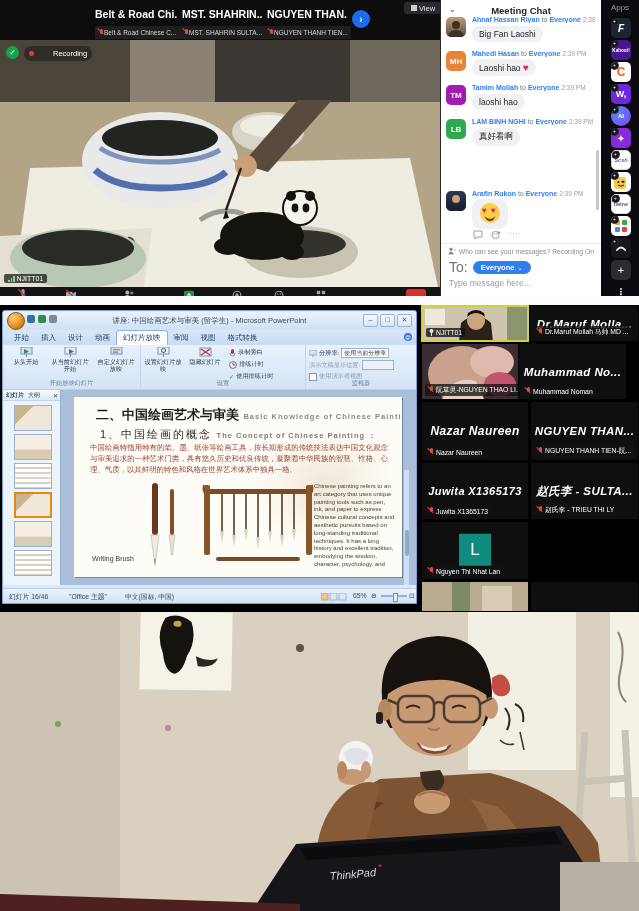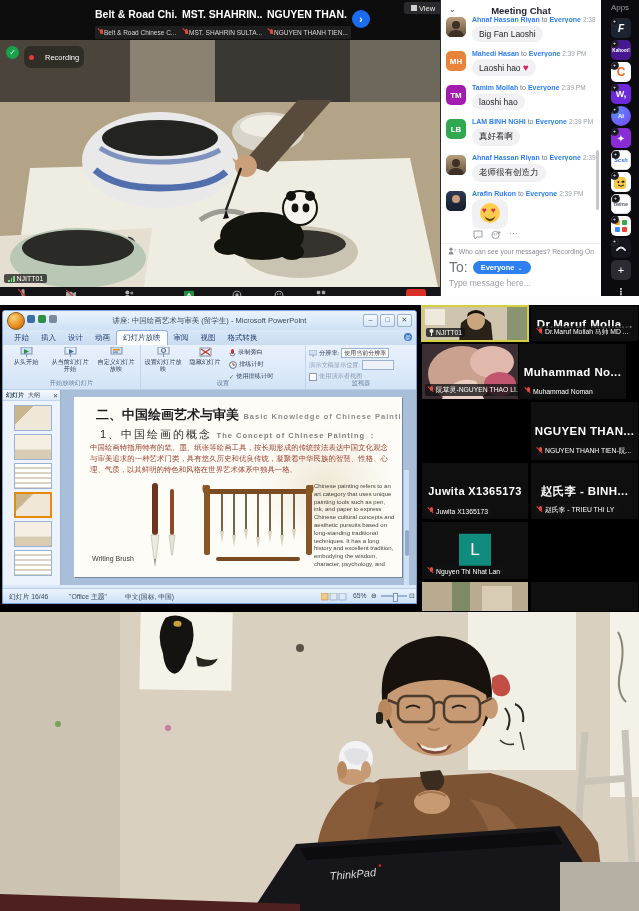--- a/index.html
+++ b/index.html
@@ -12,21 +12,21 @@
     font-size:10.5px;font-weight:bold;white-space:nowrap;overflow:hidden;}
   .strip-chip{top:26px;height:13px;background:#1e1e1e;display:flex;align-items:center;
     padding:0 3px;color:#d8d8d8;font-size:6.5px;white-space:nowrap;overflow:hidden;}
   .next-circle{top:10px;width:18px;height:18px;border-radius:50%;background:#1a6df0;color:#fff;
     display:flex;align-items:center;justify-content:center;font-size:10px;font-weight:bold;}
   .view-btn{left:404px;top:2px;width:38px;height:12px;background:#2a2a2e;border-radius:3px;
     color:#e8e8e8;font-size:7.5px;display:flex;align-items:center;justify-content:center;gap:2px;}
   .grid-ico{width:6px;height:6px;display:inline-block;
     background:linear-gradient(#cfcfcf,#cfcfcf);border:1px solid #cfcfcf;box-sizing:border-box;}
   .video-main{left:0;top:40px;width:440px;height:247px;overflow:hidden;background:#8b8274;}
-  .rec-chip{left:6px;top:6px;height:22px;display:flex;align-items:center;gap:11px;
+  .rec-chip{left:6px;top:6px;height:15px;display:flex;align-items:center;gap:19px;
     background:rgba(0,0,0,.35);border-radius:7px;padding:0 5px;color:#fff;font-size:7.5px;}
   .red-dot{width:5px;height:5px;border-radius:50%;background:#e53935;display:inline-block;}
   .shield{left:6px;top:6px;width:13px;height:13px;border-radius:50%;background:#17a34a;color:#fff;
     font-size:8px;display:flex;align-items:center;justify-content:center;}
   .name-chip{background:rgba(20,20,20,.72);color:#fff;font-size:7px;display:flex;gap:2px;
     align-items:center;padding:1px 4px;border-radius:2px;white-space:nowrap;}
   .sig{display:inline-flex;align-items:flex-end;gap:1px;height:6px;}
   .sig i{width:1.5px;background:#7ee37e;display:inline-block;}
   .toolbar-sliver{left:0;top:287px;width:440px;height:9px;background:#141416;overflow:hidden;
     display:flex;align-items:flex-start;}
@@ -125,21 +125,21 @@
     font-size:6.8px;color:#3c4a5c;}
   .st-item{position:absolute;top:3px;white-space:nowrap;}
   .zoomslider{position:absolute;top:6px;width:26px;height:2px;background:#9ab2cf;}
   .zoomslider i{position:absolute;left:12px;top:-2.5px;width:3px;height:7px;background:#e8eef7;border:1px solid #7a92b5;}
   .vscroll{position:absolute;right:1px;top:80px;width:5px;height:168px;background:#cfe0f2;}
   .vscroll i{position:absolute;left:.5px;top:60px;width:4px;height:26px;background:#93a9c6;border-radius:2px;}
   
   .tile{position:absolute;background:#0f0f0f;border:1px solid #000;box-sizing:border-box;overflow:hidden;}
   .tile.active{border:2px solid #d4cf3f;}
   .tile-big{position:absolute;left:2px;top:0;width:calc(100% - 4px);height:100%;display:flex;align-items:center;justify-content:center;
-    color:#fff;font-weight:bold;font-size:11.5px;letter-spacing:.4px;text-align:center;white-space:nowrap;overflow:hidden;}
+    color:#fff;font-weight:bold;font-size:11.5px;letter-spacing:.4px;text-align:center;white-space:nowrap;overflow:hidden;font-style:italic;}
   .tile-chip{position:absolute;left:3px;bottom:3px;max-width:100px;background:rgba(18,18,18,.78);color:#fff;
     font-size:6.8px;padding:1px 3px;border-radius:2px;display:flex;align-items:center;gap:2px;
     white-space:nowrap;overflow:hidden;}
   .mic-off{flex:none;display:inline-block;width:6px;height:8px;position:relative;}
   .mic-off:before{content:"";position:absolute;left:1.5px;top:0;width:3px;height:5px;border-radius:2px;background:#e04a3f;}
   .mic-off:after{content:"";position:absolute;left:-0.5px;top:-0.5px;width:8px;height:1.2px;background:#e04a3f;
     transform:rotate(45deg);transform-origin:left top;}
   .lavatar{position:absolute;left:50%;top:50%;transform:translate(-50%,-54%);width:32px;height:32px;background:#0f8c7e;
     display:flex;align-items:center;justify-content:center;color:#fff;font-size:17px;}
   
@@ -303,32 +303,20 @@
     </div>
 
     <div class="msg" style="top:118px;">
       <div class="avatar" style="background:#2fa84f;">LB</div>
       <div class="msg-body">
         <div class="msg-meta"><span class="nm">LAM BINH NGHI</span> <span>to</span> <span class="nm">Everyone</span> <span class="tm">2:39 PM</span></div>
         <span class="bubble">真好看啊</span>
       </div>
     </div>
 
-    <div class="msg" style="top:154px;">
-      <div class="avatar" style="background:linear-gradient(#b99f7d,#5f4c38);">
-        <svg width="20" height="20" viewBox="0 0 20 20">
-            <circle cx="10" cy="8" r="4" fill="#3d3127"></circle>
-            <path d="M2 20 q1 -7 8 -7 q7 0 8 7z" fill="#3d3127"></path>
-          </svg>
-      </div>
-      <div class="msg-body">
-        <div class="msg-meta"><span class="nm">Ahnaf Hassan Riyan</span> <span>to</span> <span class="nm">Everyone</span> <span class="tm">2:39 PM</span></div>
-        <span class="bubble">老师很有创造力</span>
-      </div>
-    </div>
 
     <div class="msg" style="top:190px;">
       <div class="avatar" style="background:linear-gradient(#2e3a55,#141b2b);">
         <svg width="20" height="20" viewBox="0 0 20 20">
             <circle cx="10" cy="8" r="4" fill="#c9a079"></circle>
             <path d="M2 20 q1 -7 8 -7 q7 0 8 7z" fill="#1b2436"></path>
           </svg>
       </div>
       <div class="msg-body">
         <div class="msg-meta"><span class="nm">Arafin Rukon</span> <span>to</span> <span class="nm">Everyone</span> <span class="tm">2:39 PM</span></div>
@@ -690,37 +678,44 @@
         </span>
     </div>
     <div class="tile" style="left:518px;top:38px;width:109px;height:57px;">
       <div class="tile-big">Muhammad  No...</div>
       <span class="tile-chip">
           <span class="mic-off"></span>
           <span>Muhammad Noman</span>
         </span>
     </div>
 
+    <div class="tile" style="left:421px;top:96px;width:108px;height:60px;">
+      <div class="tile-big" style="font-size:12px;">Nazar Naureen</div>
+      <span class="tile-chip">
+          <span class="mic-off"></span>
+          <span>Nazar Naureen</span>
+        </span>
+    </div>
     <div class="tile" style="left:530px;top:96px;width:109px;height:60px;">
       <div class="tile-big">NGUYEN  THAN...</div>
       <span class="tile-chip">
           <span class="mic-off"></span>
           <span>NGUYEN THANH TIEN-阮...</span>
         </span>
     </div>
 
     <div class="tile" style="left:421px;top:157px;width:108px;height:58px;">
       <div class="tile-big" style="font-size:11px;">Juwita X1365173</div>
       <span class="tile-chip">
           <span class="mic-off"></span>
           <span>Juwita X1365173</span>
         </span>
     </div>
     <div class="tile" style="left:530px;top:157px;width:109px;height:58px;">
-      <div class="tile-big">赵氏李 - BINH...</div>
+      <div class="tile-big">赵氏李 - SULTA...</div>
       <span class="tile-chip">
           <span class="mic-off"></span>
           <span>赵氏李 - TRIEU THI LY</span>
         </span>
     </div>
 
     <div class="tile" style="left:421px;top:216px;width:108px;height:59px;">
       <div class="lavatar">L</div>
       <span class="tile-chip">
           <span class="mic-off"></span>

